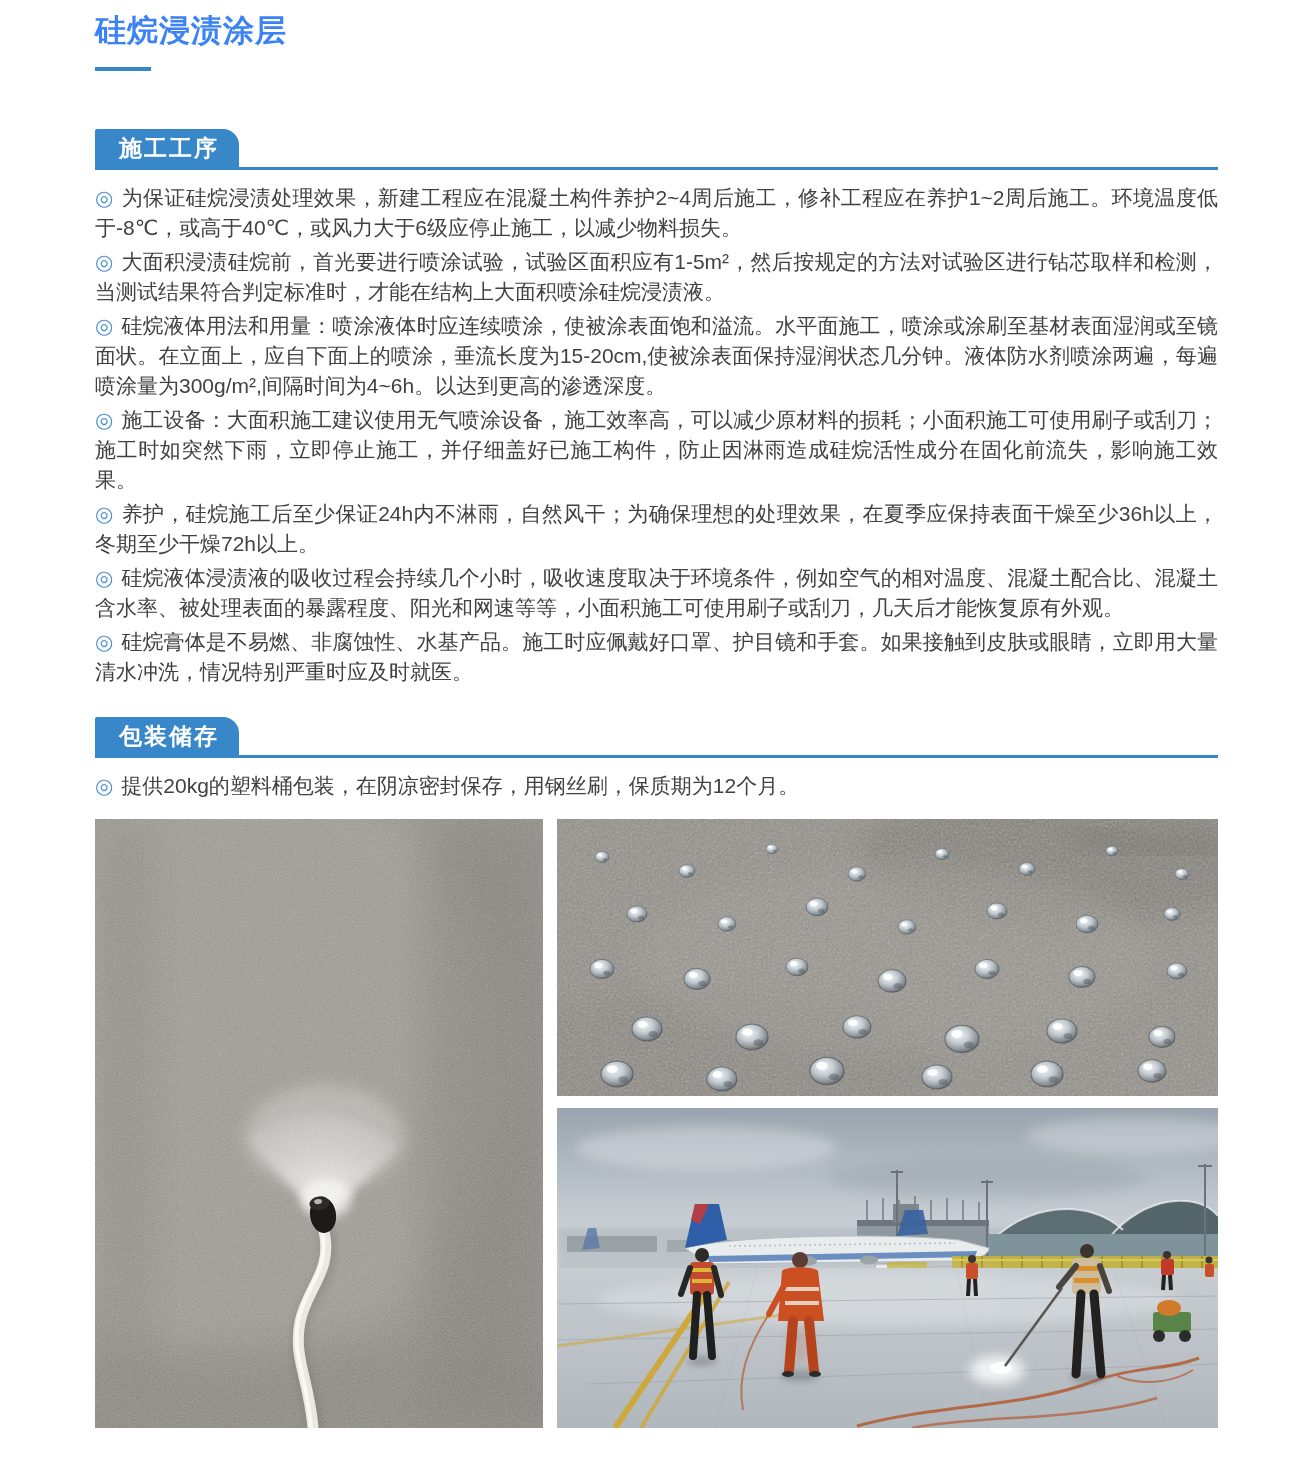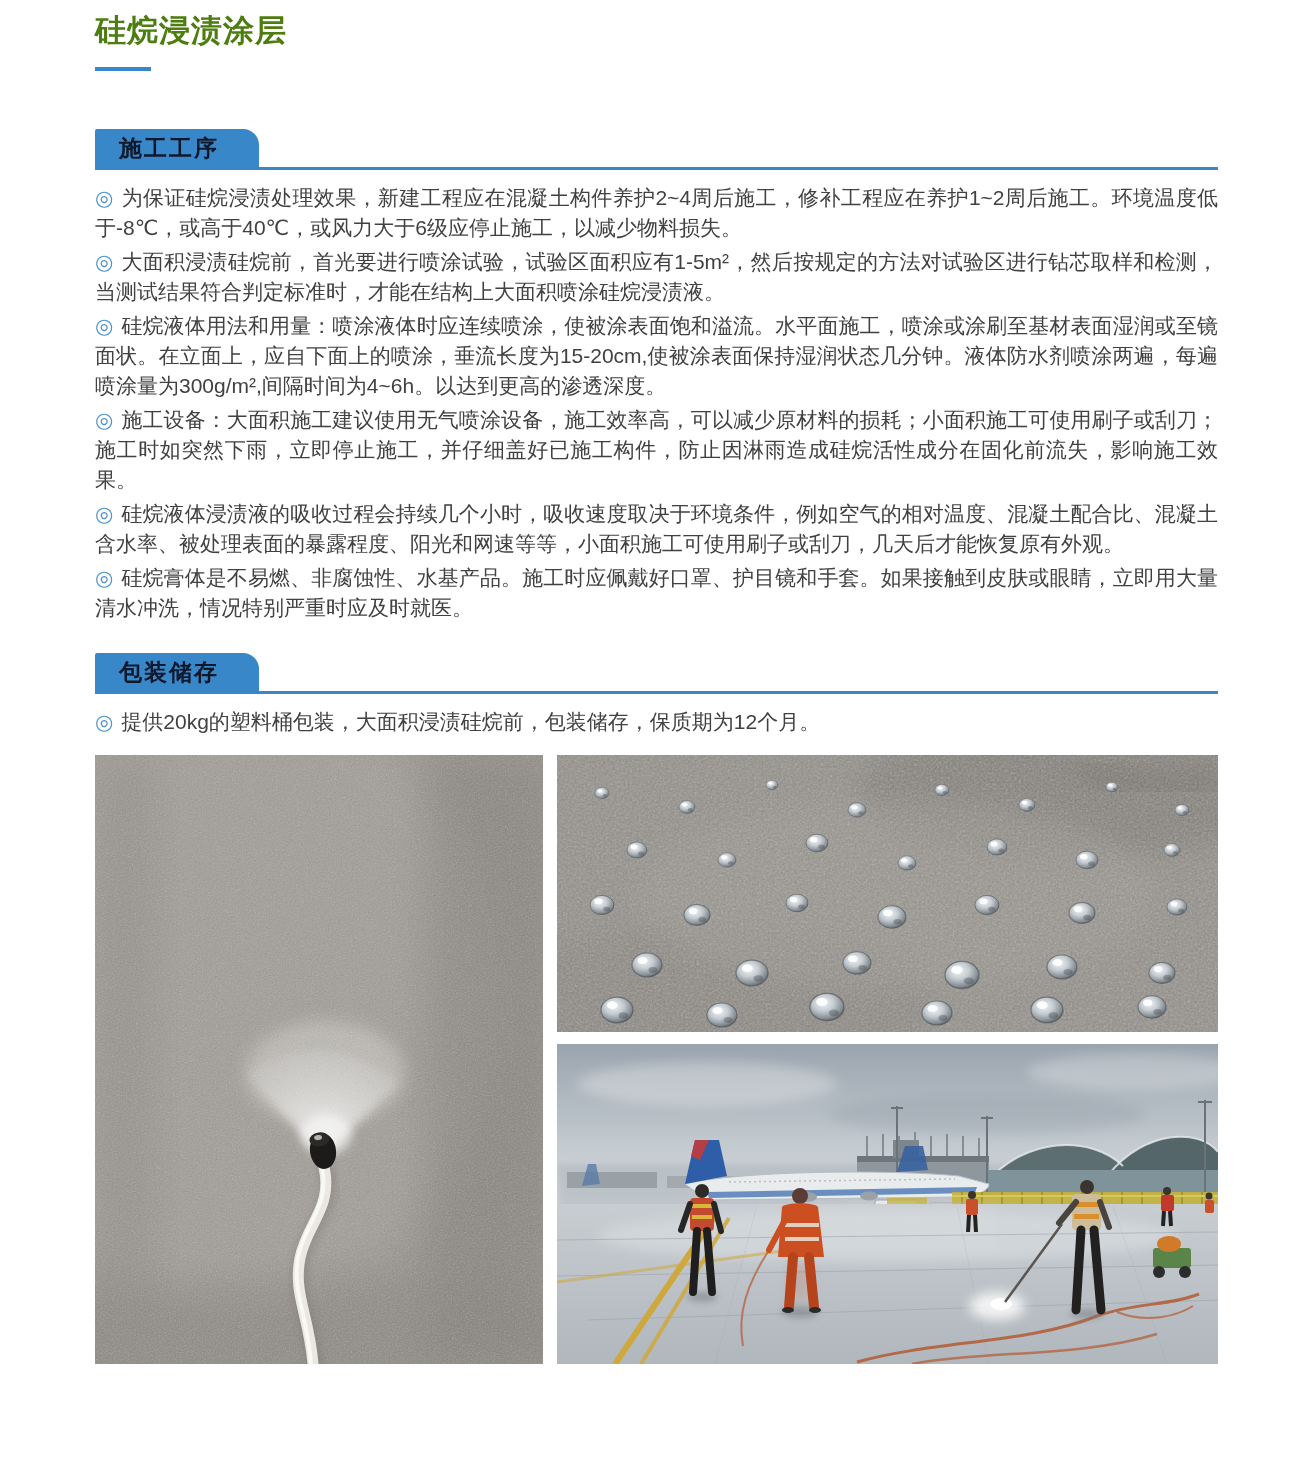--- a/index.html
+++ b/index.html
@@ -1,25 +1,25 @@
 <!DOCTYPE html>
 <html><head>
 <meta charset="utf-8">
 <style>
   html,body{margin:0;padding:0;background:#ffffff;}
   .page{position:relative;width:1290px;height:1476px;background:#ffffff;overflow:hidden;
         font-family:"Liberation Sans","DejaVu Sans",sans-serif;}
   .content{position:absolute;left:95px;top:12px;width:1123px;}
-  .page-title{margin:0;font-size:31px;font-weight:bold;color:#4d7c0f;letter-spacing:1px;line-height:38px;}
+  .page-title{margin:0;font-size:31px;font-weight:bold;color:#3b82f6;letter-spacing:1px;line-height:38px;}
   .title-rule{width:56px;height:4px;background:#3787c9;margin-top:17px;}
   .section{margin-top:58px;}
   .section.storage{margin-top:30px;}
   .section-bar{border-bottom:3px solid #3787c9;line-height:0;}
-  .badge{display:inline-block;background:#3787c9;color:#0f172a;font-size:23px;font-weight:bold;
-         line-height:38px;height:38px;padding:0 40px 0 24px;letter-spacing:2px;
+  .badge{display:inline-block;background:#3787c9;color:#ffffff;font-size:23px;font-weight:bold;
+         line-height:38px;height:38px;padding:0 20px 0 24px;letter-spacing:2px;
          border-radius:2px 16px 0 0;}
   .bullets{margin-top:13px;font-size:21px;line-height:30px;color:#414141;text-align:justify;}
   .bullet{margin:0 0 4px 0;}
   .marker{color:#4e93cc;margin-right:8px;}
   .photos{display:flex;gap:14px;margin-top:18px;}
   .photo{overflow:hidden;background:#9b978f;font-size:0;line-height:0;}
   .photo-wall{width:448px;height:609px;}
   .right-col{display:flex;flex-direction:column;gap:12px;}
   .photo-drops{width:661px;height:277px;}
   .photo-apron{width:661px;height:320px;}
@@ -35,31 +35,32 @@
 
     <section class="section">
       <div class="section-bar">
         <div class="badge">施工工序</div>
       </div>
       <div class="bullets">
         <p class="bullet"><span class="marker">◎</span><span>为保证硅烷浸渍处理效果，新建工程应在混凝土构件养护2~4周后施工，修补工程应在养护1~2周后施工。环境温度低于-8℃，或高于40℃，或风力大于6级应停止施工，以减少物料损失。</span></p>
         <p class="bullet"><span class="marker">◎</span><span>大面积浸渍硅烷前，首光要进行喷涂试验，试验区面积应有1-5m²，然后按规定的方法对试验区进行钻芯取样和检测，当测试结果符合判定标准时，才能在结构上大面积喷涂硅烷浸渍液。</span></p>
         <p class="bullet"><span class="marker">◎</span><span>硅烷液体用法和用量：喷涂液体时应连续喷涂，使被涂表面饱和溢流。水平面施工，喷涂或涂刷至基材表面湿润或至镜面状。在立面上，应自下面上的喷涂，垂流长度为15-20cm,使被涂表面保持湿润状态几分钟。液体防水剂喷涂两遍，每遍喷涂量为300g/m²,间隔时间为4~6h。以达到更高的渗透深度。</span></p>
         <p class="bullet"><span class="marker">◎</span><span>施工设备：大面积施工建议使用无气喷涂设备，施工效率高，可以减少原材料的损耗；小面积施工可使用刷子或刮刀；施工时如突然下雨，立即停止施工，并仔细盖好已施工构件，防止因淋雨造成硅烷活性成分在固化前流失，影响施工效果。</span></p>
+        <p class="bullet"><span class="marker">◎</span><span>养护，硅烷施工后至少保证24h内不淋雨，自然风干；为确保理想的处理效果，在夏季应保持表面干燥至少36h以上，冬期至少干燥72h以上。</span></p>
         <p class="bullet"><span class="marker">◎</span><span>硅烷液体浸渍液的吸收过程会持续几个小时，吸收速度取决于环境条件，例如空气的相对温度、混凝土配合比、混凝土含水率、被处理表面的暴露程度、阳光和网速等等，小面积施工可使用刷子或刮刀，几天后才能恢复原有外观。</span></p>
         <p class="bullet"><span class="marker">◎</span><span>硅烷膏体是不易燃、非腐蚀性、水基产品。施工时应佩戴好口罩、护目镜和手套。如果接触到皮肤或眼睛，立即用大量清水冲洗，情况特别严重时应及时就医。</span></p>
       </div>
     </section>
 
     <section class="section storage">
       <div class="section-bar">
         <div class="badge">包装储存</div>
       </div>
       <div class="bullets">
-        <p class="bullet"><span class="marker">◎</span><span>提供20kg的塑料桶包装，大面积浸渍硅烷前，包装储存，保质期为12个月。</span></p>
+        <p class="bullet"><span class="marker">◎</span><span>提供20kg的塑料桶包装，在阴凉密封保存，用钢丝刷，保质期为12个月。</span></p>
       </div>
     </section>
 
     <div class="photos">
 
       <div class="photo photo-wall">
         <svg width="448" height="609" viewBox="0 0 448 609" xmlns="http://www.w3.org/2000/svg">
           <defs>
             <filter id="grain1" x="-5%" y="-5%" width="110%" height="110%">
               <feTurbulence type="fractalNoise" baseFrequency="0.7" numOctaves="3" stitchTiles="stitch"></feTurbulence>

